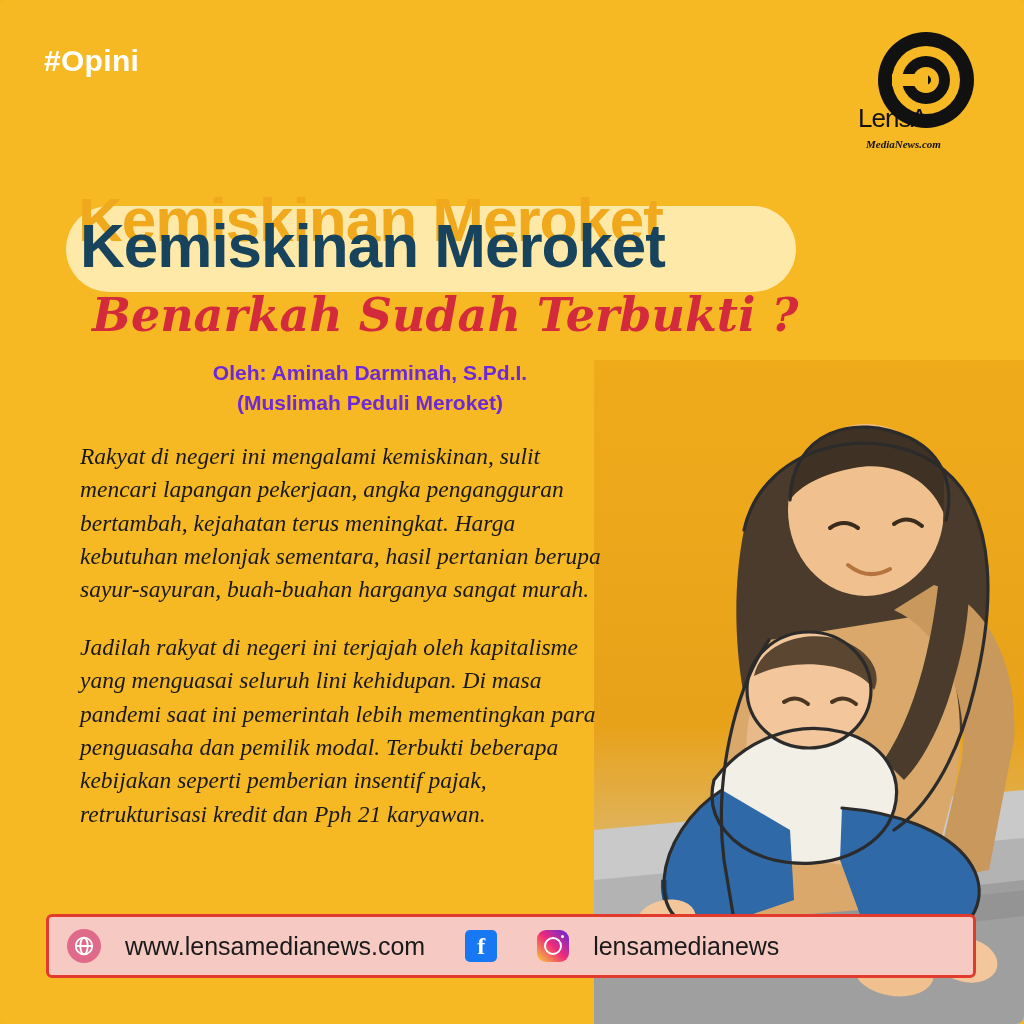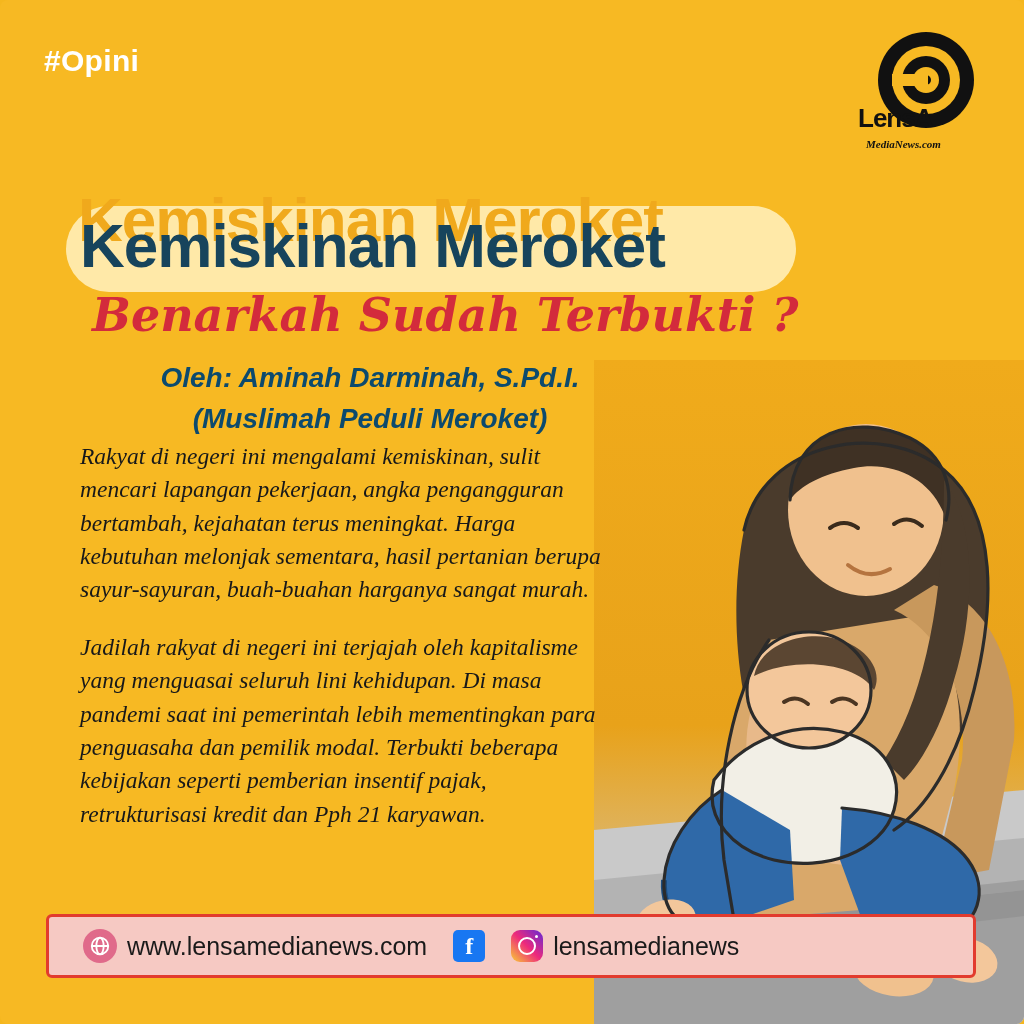--- a/index.html
+++ b/index.html
@@ -49,21 +49,21 @@
     right: 40px;
     top: 28px;
     width: 132px;
     height: 132px;
   }
   .logo-text {
     position: absolute;
     left: 6px;
     bottom: 26px;
     font-size: 26px;
-    font-weight: bold;
+    font-weight: normal;
     color: #111;
     letter-spacing: -1px;
   }
   .logo-sub {
     position: absolute;
     left: 14px;
     bottom: 10px;
     font-size: 11px;
     font-weight: bold;
     font-style: italic;
@@ -121,25 +121,24 @@
     white-space: nowrap;
   }
 
   
   .byline {
     position: absolute;
     left: 80px;
     top: 358px;
     width: 580px;
     text-align: center;
-    color: #0c4a6e;
-    font-size: 28px;
+    color: #6d28d9;
+    font-size: 21px;
     font-weight: bold;
     line-height: 1.45;
-    font-style: italic;
   }
 
   
   .body-text {
     position: absolute;
     left: 80px;
     top: 440px;
     width: 530px;
     color: #17181a;
     font-size: 23.5px;
@@ -153,23 +152,23 @@
     position: absolute;
     left: 46px;
     bottom: 46px;
     width: 930px;
     height: 64px;
     background: #f6c9c3;
     border: 3px solid #e23b2e;
     border-radius: 6px;
     display: flex;
     align-items: center;
-    padding-left: 34px;
+    padding-left: 18px;
     box-sizing: border-box;
-    gap: 10px;
+    gap: 24px;
   }
   .footer-bar .f-text {
     font-size: 25px;
     color: #1a1a1a;
     font-weight: normal;
     white-space: nowrap;
   }
   .icon-circle-web {
     width: 34px;
     height: 34px;

